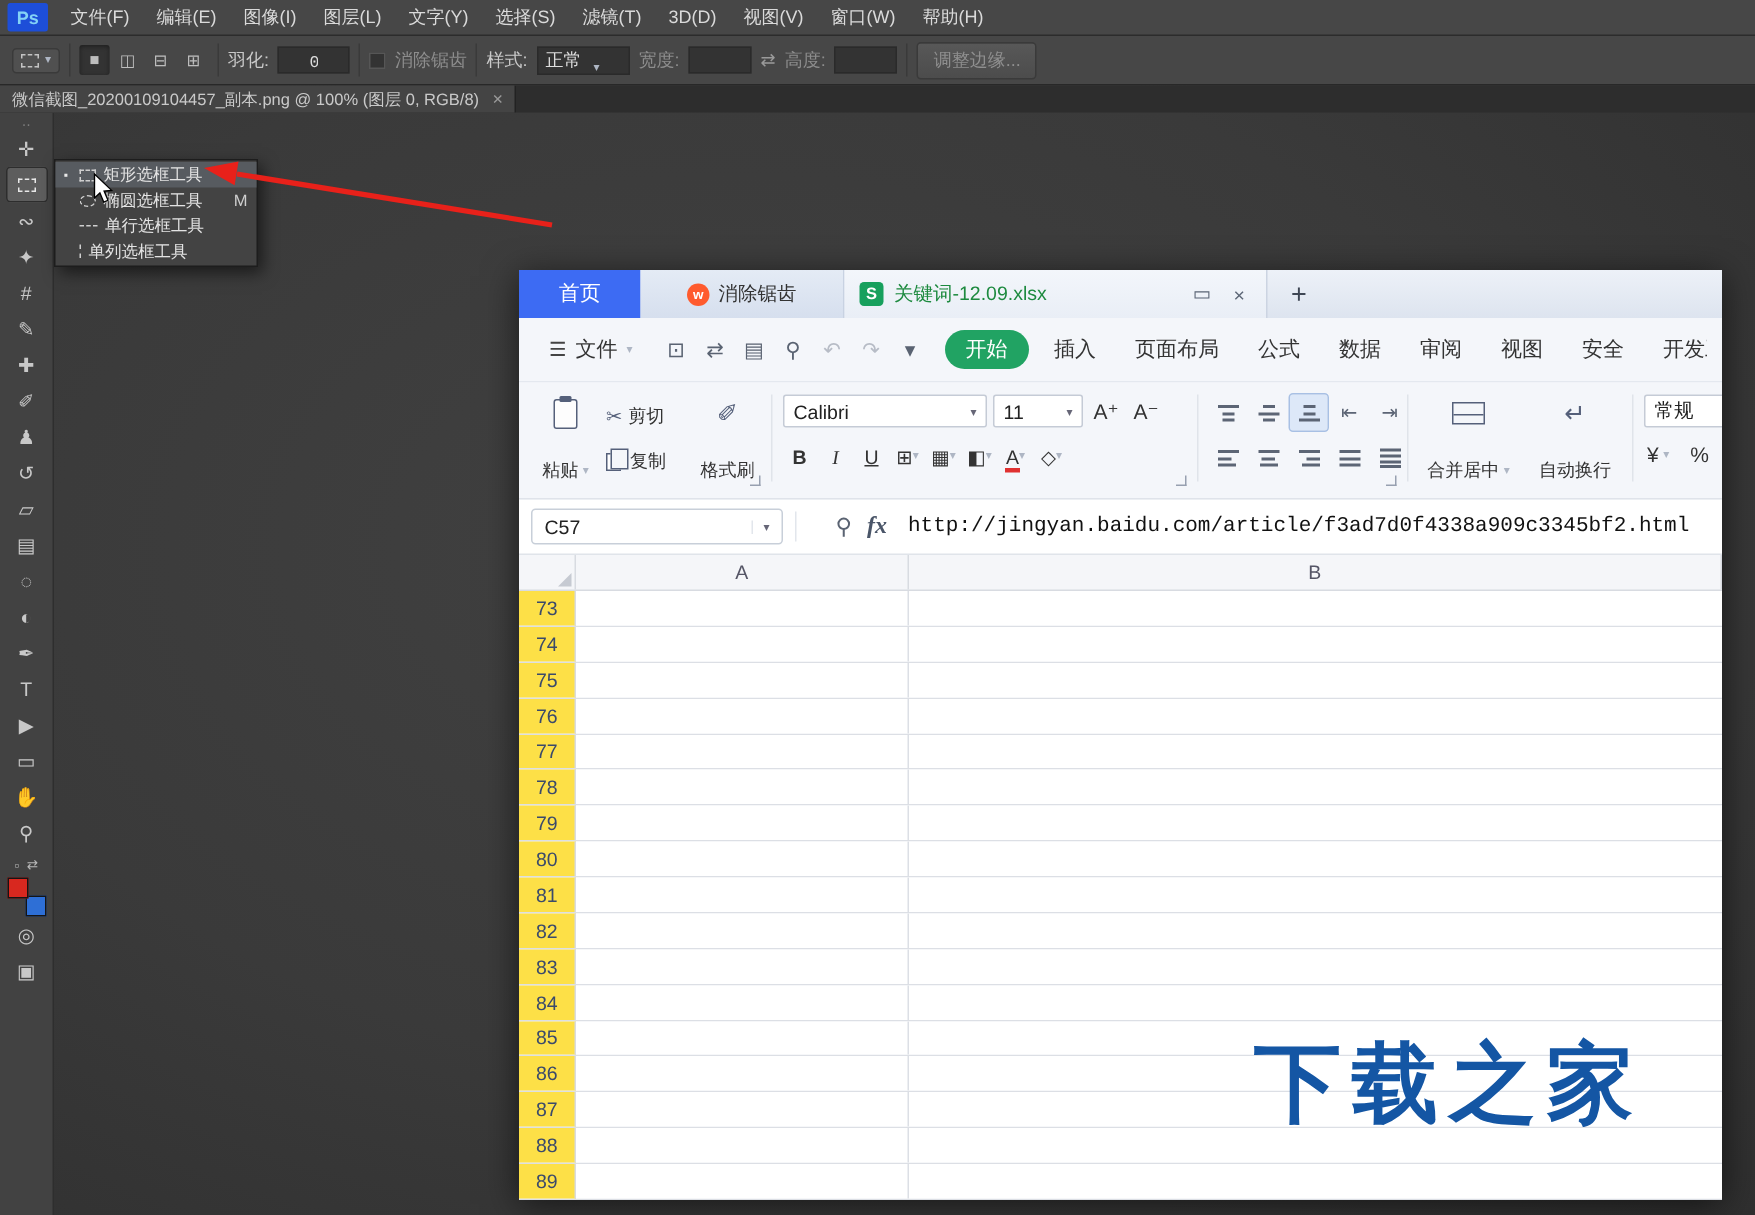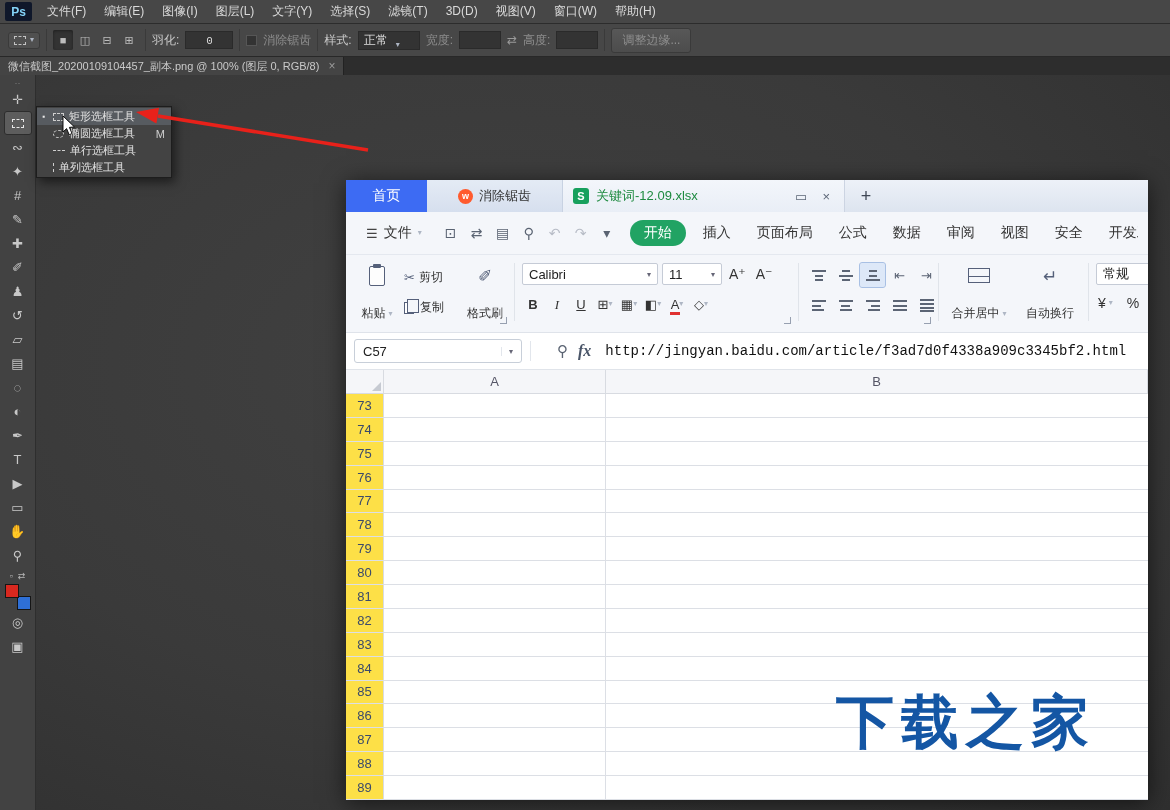--- a/index.html
+++ b/index.html
@@ -1,21 +1,21 @@
 <!DOCTYPE html>
 <html><head>
 <meta charset="utf-8">
 <style>
   *{box-sizing:border-box;margin:0;padding:0}
   html,body{width:1170px;height:810px;overflow:hidden;font-family:"Liberation Sans","DejaVu Sans",sans-serif}
   .ps-root{position:absolute;inset:0;background:radial-gradient(ellipse at 42% 45%,#414141 0%,#3a3a3a 55%,#2f2f2f 100%)}
 
   
   .psmenu{position:absolute;left:0;top:0;right:0;height:24px;background:#474747;border-bottom:1px solid #2c2c2c;display:flex;align-items:center;z-index:5}
-  .ps-logo{width:27px;height:19px;margin:0 6px 0 5px;background:#0f172a;color:#83d2f6;font-weight:bold;font-size:12px;display:flex;align-items:center;justify-content:center;border-radius:2px}
+  .ps-logo{width:27px;height:19px;margin:0 6px 0 5px;background:#1d4ed8;color:#83d2f6;font-weight:bold;font-size:12px;display:flex;align-items:center;justify-content:center;border-radius:2px}
   .psmenu-items{display:flex;align-items:flex-end;height:100%}
   .psmenu-item{padding:0 9px;font-size:12px;color:#dadada;line-height:23px;white-space:nowrap}
 
   
   .psopts{position:absolute;left:0;top:24px;right:0;height:33px;background:#474747;border-bottom:1px solid #282828;display:flex;align-items:center;gap:6px;padding:0 8px;color:#c9c9c9;font-size:12px;z-index:5}
   .tool-preset{display:flex;align-items:center;gap:4px;background:#505050;border:1px solid #3a3a3a;border-radius:3px;padding:3px 5px}
   .tp-box{width:12px;height:9px;border:1px dashed #c3c3c3;display:inline-block}
   .mini-caret{font-size:8px;color:#aeb6c4;line-height:1}
   .opt-sep{width:1px;height:22px;background:#3a3a3a}
   .mode-group{display:flex;gap:2px}

